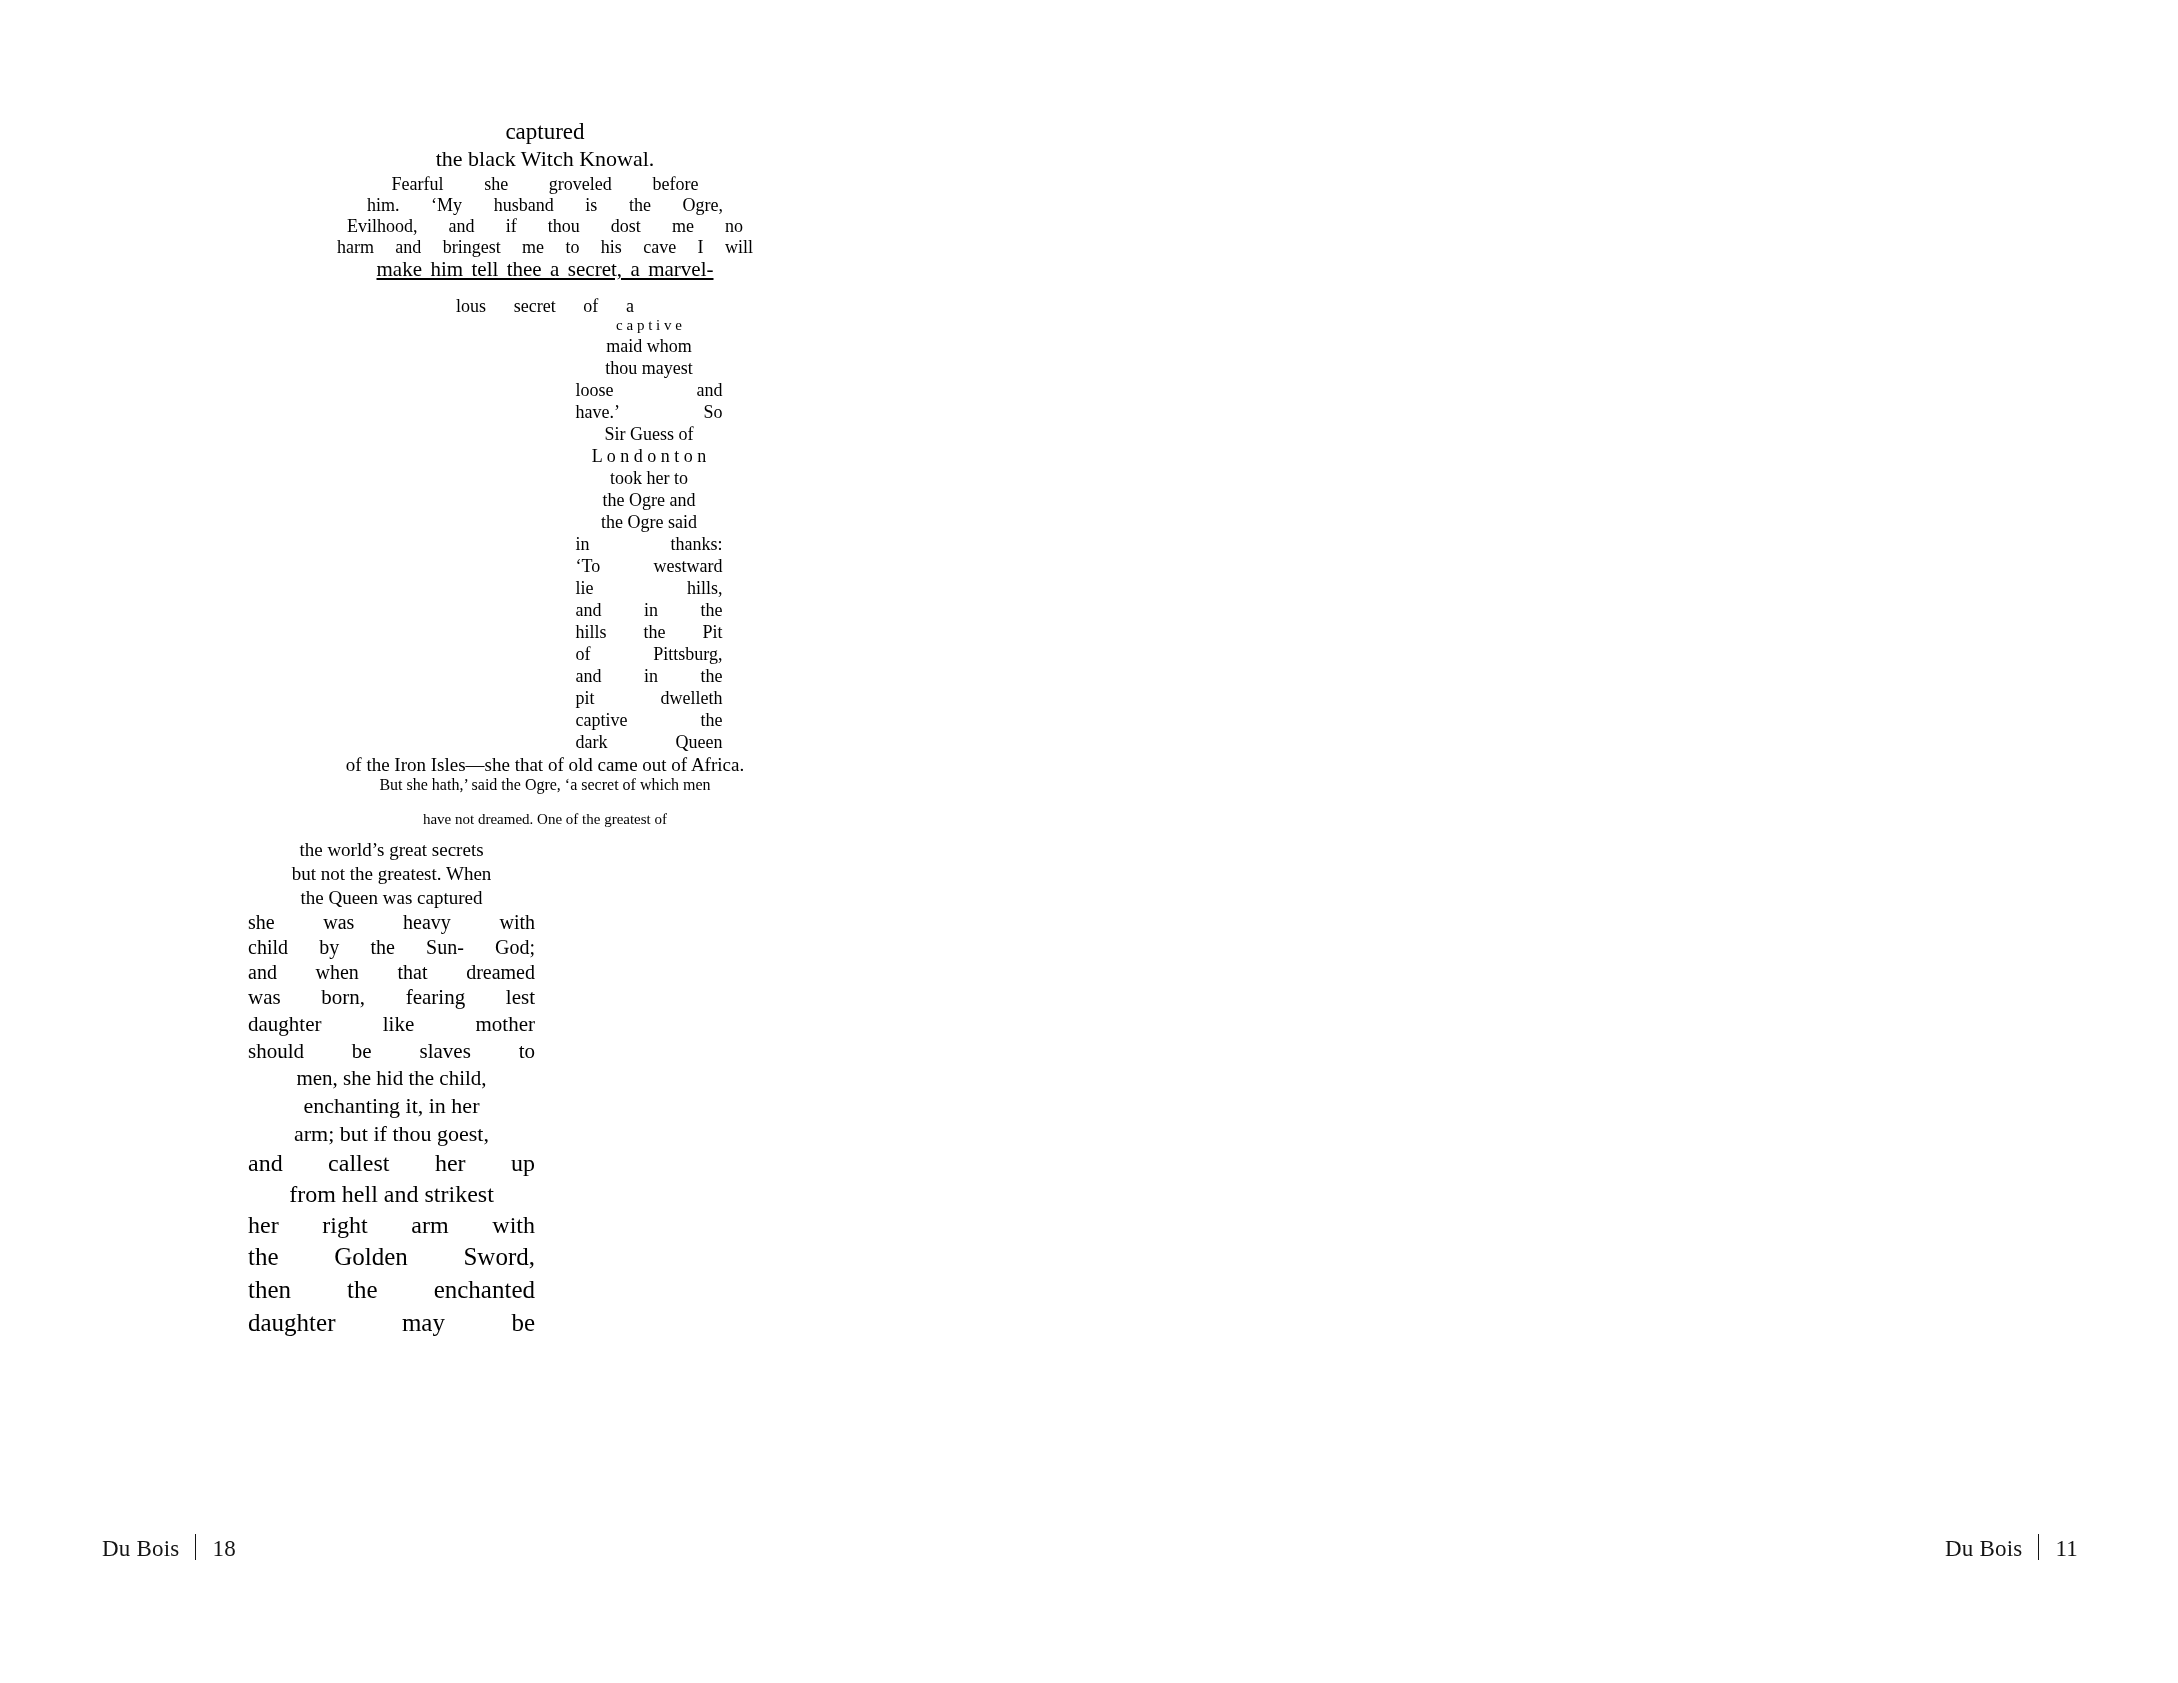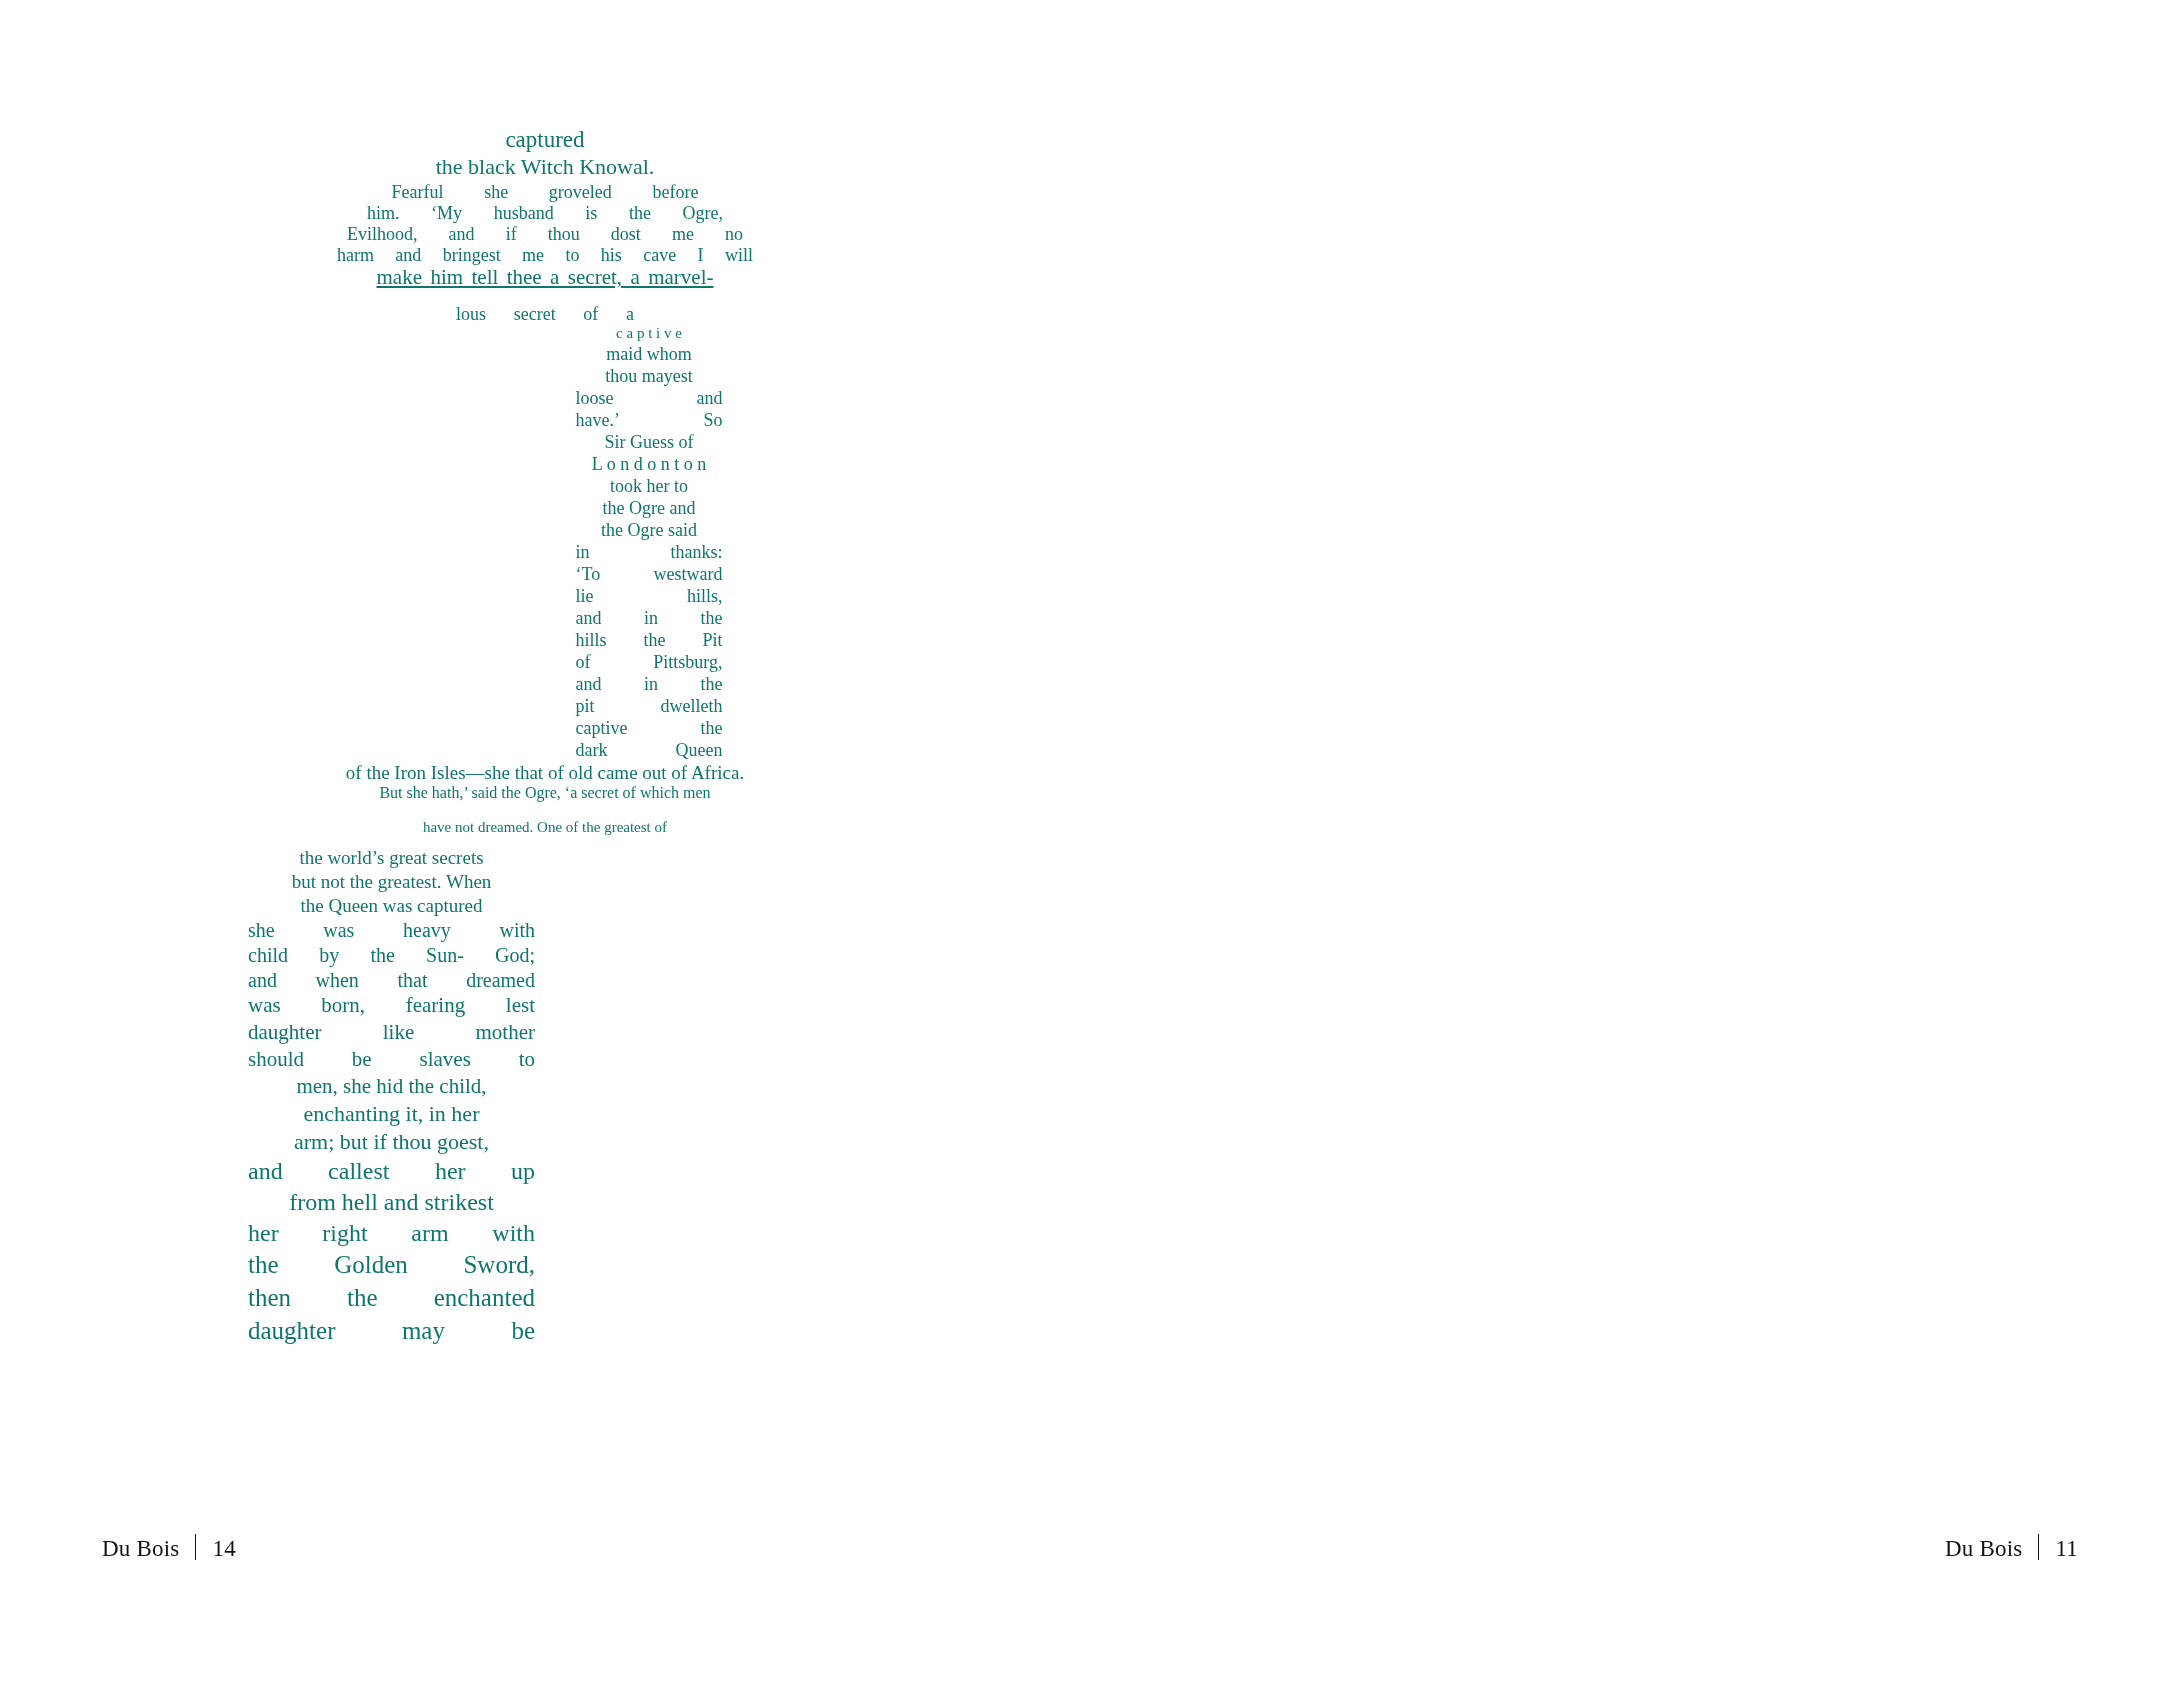--- a/index.html
+++ b/index.html
@@ -26,25 +26,25 @@
     height: 100%;
     box-sizing: border-box;
   }
   .page-left  { padding: 0; }
   .page-right { padding: 0; }
 
   
   .shaped {
     position: absolute;
     left: 248px;
-    top: 128px;
+    top: 120px;
     width: 594px;
     font-size: 21px;
     line-height: 1.0;
-    color: #0f766e;
+    color: #000000;
   }
   .sline {
     display: block;
     text-align: center;
     white-space: nowrap;
     margin: 0 auto;
   }
   .sline.just {
     text-align: justify;
     text-align-last: justify;
@@ -163,21 +163,21 @@
         <span class="sline just grow5">her right arm with</span>
         <span class="sline just grow6">the Golden Sword,</span>
         <span class="sline just grow6">then the enchanted</span>
         <span class="sline just grow6">daughter may be</span>
       </div>
     </div>
 
     <div class="folio folio-left">
       <span>Du Bois</span>
       <span class="rule"></span>
-      <span>14</span>
+      <span>18</span>
     </div>
   </div>
 
   <div class="page page-right">
 
     <div class="folio folio-right">
       <span>Du Bois</span>
       <span class="rule"></span>
       <span>11</span>
     </div>

